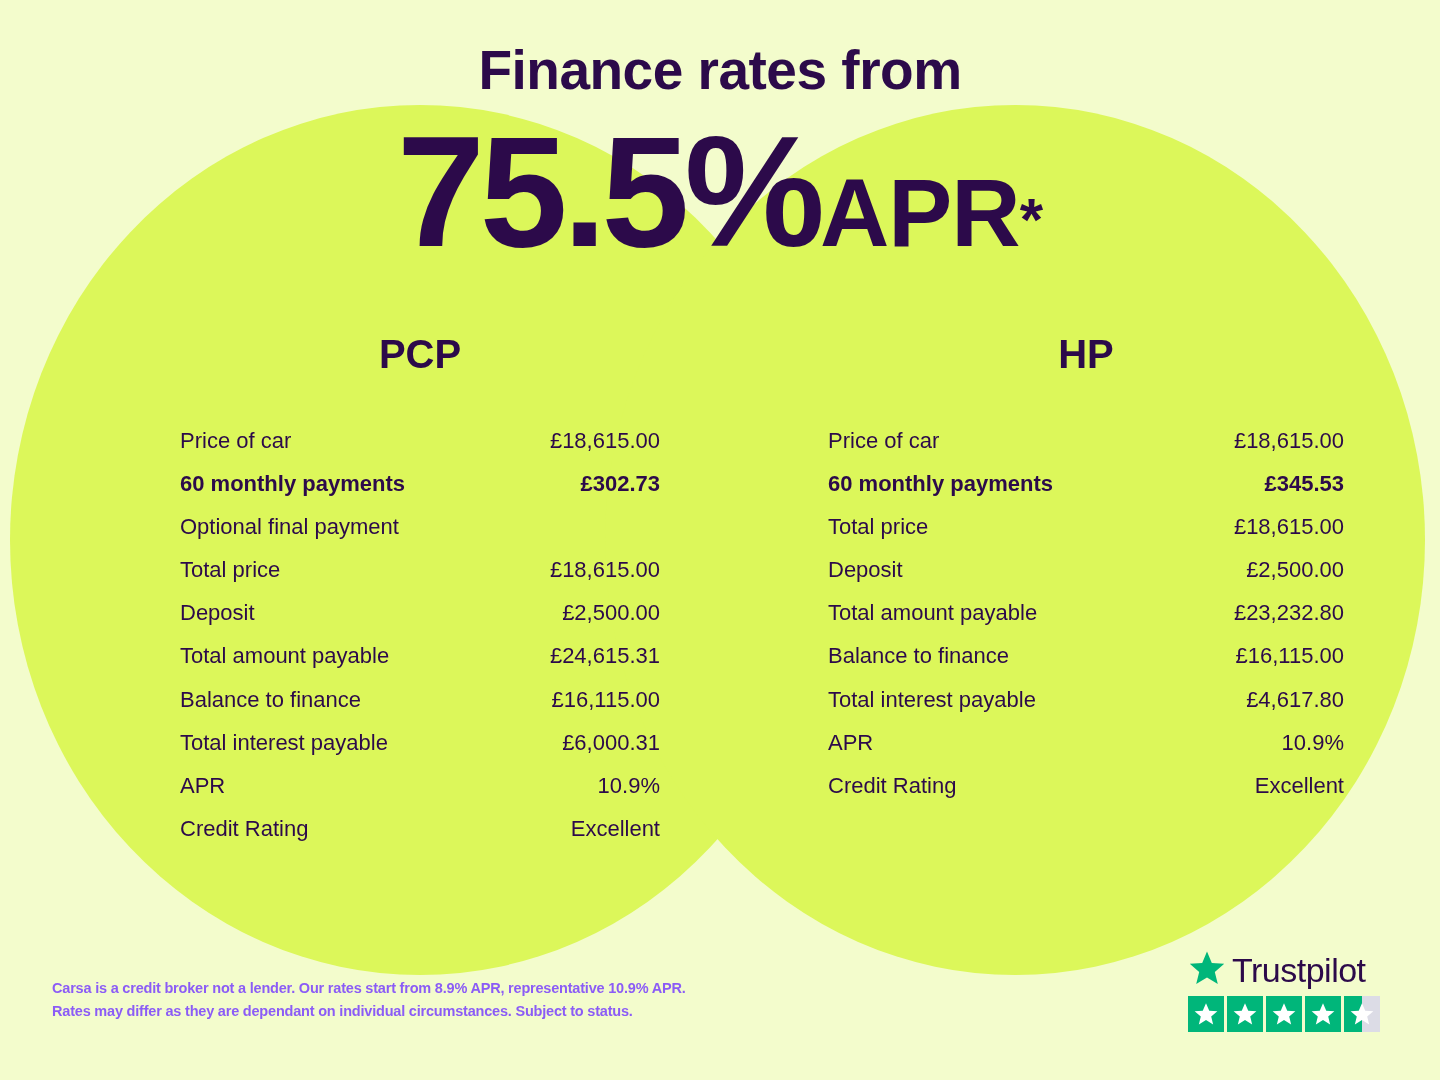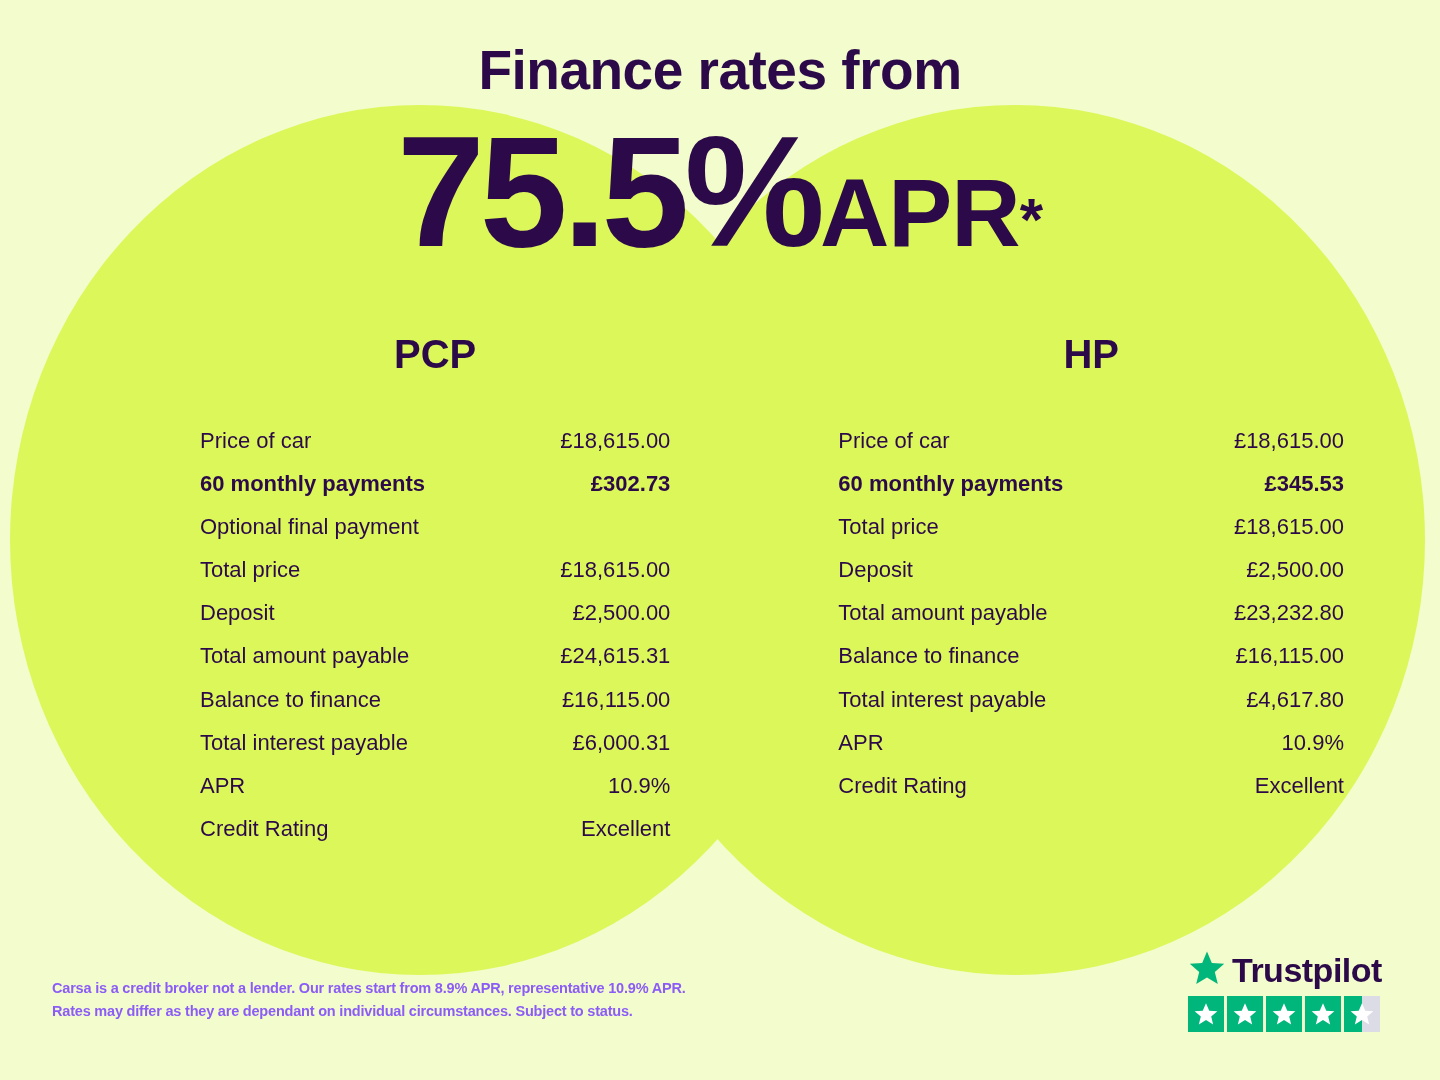--- a/index.html
+++ b/index.html
@@ -78,21 +78,21 @@
   }
   .tables {
     display: flex;
     margin-top: 62px;
     padding: 0 0px;
   }
   .table-col {
     width: 50%;
     padding: 0 64px;
   }
-  .table-col.left { padding-left: 180px; padding-right: 60px; margin-left: 20px; }
+  .table-col.left { padding-left: 180px; padding-right: 60px; }
   .table-col.right { padding-left: 108px; padding-right: 96px; }
   .col-title {
     text-align: center;
     color: #2c0a4a;
     font-size: 40px;
     font-weight: bold;
     margin-bottom: 42px;
   }
   .row {
     display: flex;
@@ -128,21 +128,21 @@
   .tp-top {
     display: flex;
     align-items: center;
     justify-content: flex-start;
     gap: 6px;
     margin-bottom: 6px;
   }
   .tp-name {
     color: #2c0a4a;
     font-size: 34px;
-    font-weight: bold;
+    font-weight: normal;
     letter-spacing: -0.5px;
   }
   .tp-stars {
     display: flex;
     gap: 3px;
   }
   .tp-star {
     width: 36px;
     height: 36px;
     background: #00b67a;

